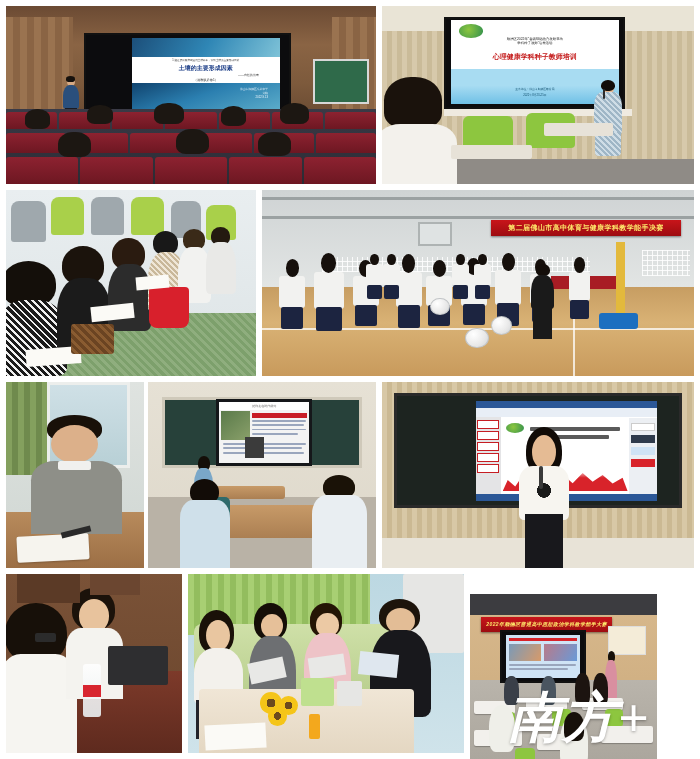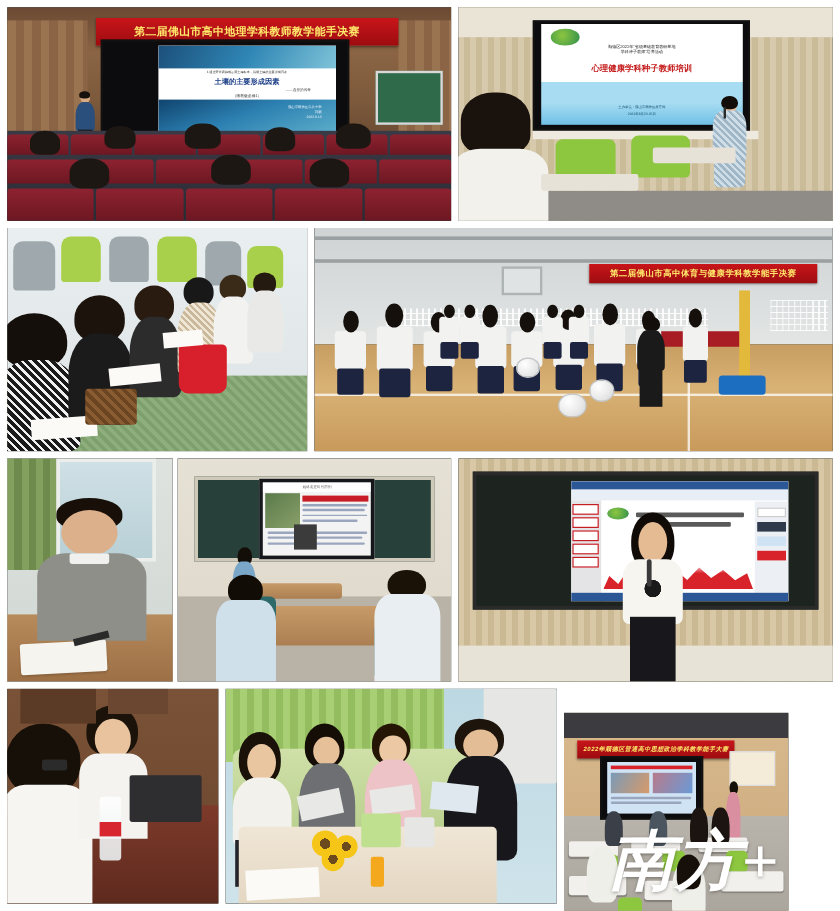--- a/index.html
+++ b/index.html
@@ -147,21 +147,20 @@
 </head>
 <body>
 
 <div id="collage">
 
   <div class="panel" id="p1" style="left:6px;top:6px;width:370px;height:178px;">
     <div class="ph">
       <div class="wall"></div>
         <div class="woodL"></div>
         <div class="woodR"></div>
-      <div class="banner small" style="left:20%;top:5%;width:68%;height:13%;font-size:9px;">第二届佛山市高中地理学科教师教学能手决赛</div>
       <div class="screen bigscreen"></div>
       <div class="slide" style="left:34%;top:18%;width:40%;height:42%;">
         <div style="width:100%;height:26%;background:linear-gradient(120deg,#1c4f7a,#2f86b5 50%,#7fc3d8);"></div>
         <div style="font-size:2.6px;color:#333;margin-top:1px;">1.通过野外观察或运用土壤标本，说明土壤的主要形成因素</div>
         <div class="t1" style="font-size:6px;margin-top:2px;">土壤的主要形成因素</div>
         <div style="font-size:3px;color:#444;align-self:flex-end;margin-right:14%;">——自然的传奇</div>
         <div style="font-size:3.2px;color:#333;margin-top:1px;">（湘教版必修1）</div>
         <div style="position:absolute;left:0;bottom:0;width:100%;height:40%;
                     background:linear-gradient(160deg,#10436e,#2b7fb0 45%,#5fb0cc);"></div>
         <div style="position:absolute;right:8%;bottom:18%;text-align:right;color:#eaf4fb;">

